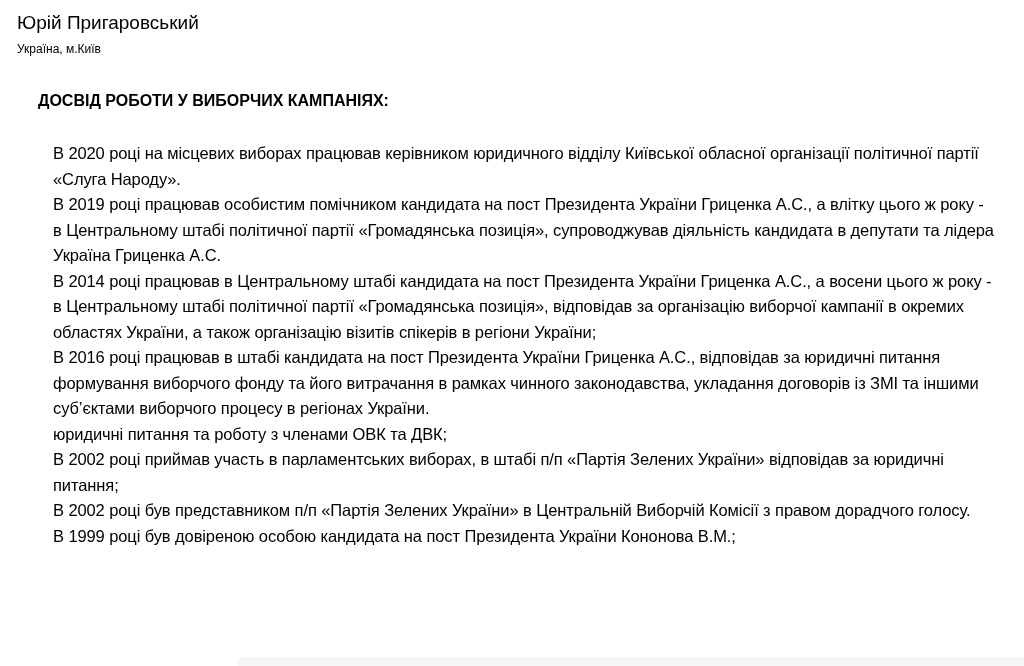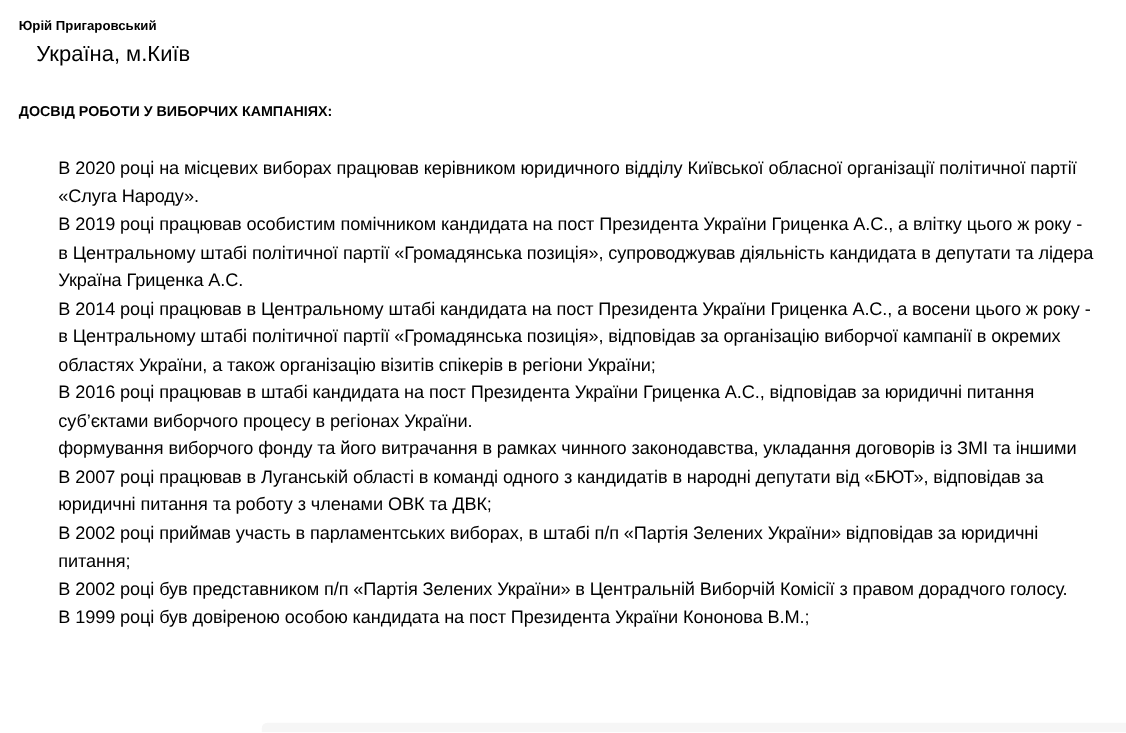--- a/index.html
+++ b/index.html
@@ -7,37 +7,37 @@
     position: relative;
     width: 1024px;
     height: 666px;
     background: #ffffff;
     color: #000000;
     font-family: "Liberation Sans", sans-serif;
     overflow: hidden;
   }
   .content { padding: 10px 14px 0 17px; }
   .name {
-    font-size: 12px;
-    font-weight: bold;
+    font-size: 19px;
+    font-weight: normal;
     line-height: 26px;
     white-space: nowrap;
   }
   .location {
-    font-size: 20px;
+    font-size: 12px;
     line-height: 26px;
     white-space: nowrap;
-    margin-left: 16px;
   }
   .heading {
-    font-size: 13px;
+    font-size: 16px;
     font-weight: bold;
     line-height: 26px;
     margin-top: 26px;
     white-space: nowrap;
+    margin-left: 21px;
   }
   .bodytext { margin-top: 27px; }
   .line {
     font-size: 16.5px;
     line-height: 25.5px;
     white-space: nowrap;
     letter-spacing: -0.1px;
     margin-left: 36px;
   }
   .bottom-bar {
@@ -76,26 +76,25 @@
 
       <div>
         <div class="line">В 2014 році працював в Центральному штабі кандидата на пост Президента України Гриценка А.С., а восени цього ж року -</div>
         <div class="line">в Центральному штабі політичної партії «Громадянська позиція», відповідав за організацію виборчої кампанії в окремих</div>
         <div class="line">областях України, а також організацію візитів спікерів в регіони України;</div>
       </div>
 
 
       <div>
         <div class="line">В 2016 році працював в штабі кандидата на пост Президента України Гриценка А.С., відповідав за юридичні питання</div>
+        <div class="line">формування виборчого фонду та його витрачання в рамках чинного законодавства, укладання договорів із ЗМІ та іншими</div>
         <div class="line">суб’єктами виборчого процесу в регіонах України.</div>
-        <div class="line">формування виборчого фонду та його витрачання в рамках чинного законодавства, укладання договорів із ЗМІ та іншими</div>
       </div>
 
       <div>
-        <div class="line">В 2007 році працював в Луганській області в команді одного з кандидатів в народні депутати від «БЮТ», відповідав за</div>
         <div class="line">юридичні питання та роботу з членами ОВК та ДВК;</div>
       </div>
 
       <div>
         <div class="line">В 2002 році приймав участь в парламентських виборах, в штабі п/п «Партія Зелених України» відповідав за юридичні</div>
         <div class="line">питання;</div>
       </div>
 
       <div>
         <div class="line">В 2002 році був представником п/п «Партія Зелених України» в Центральній Виборчій Комісії з правом дорадчого голосу.</div>

